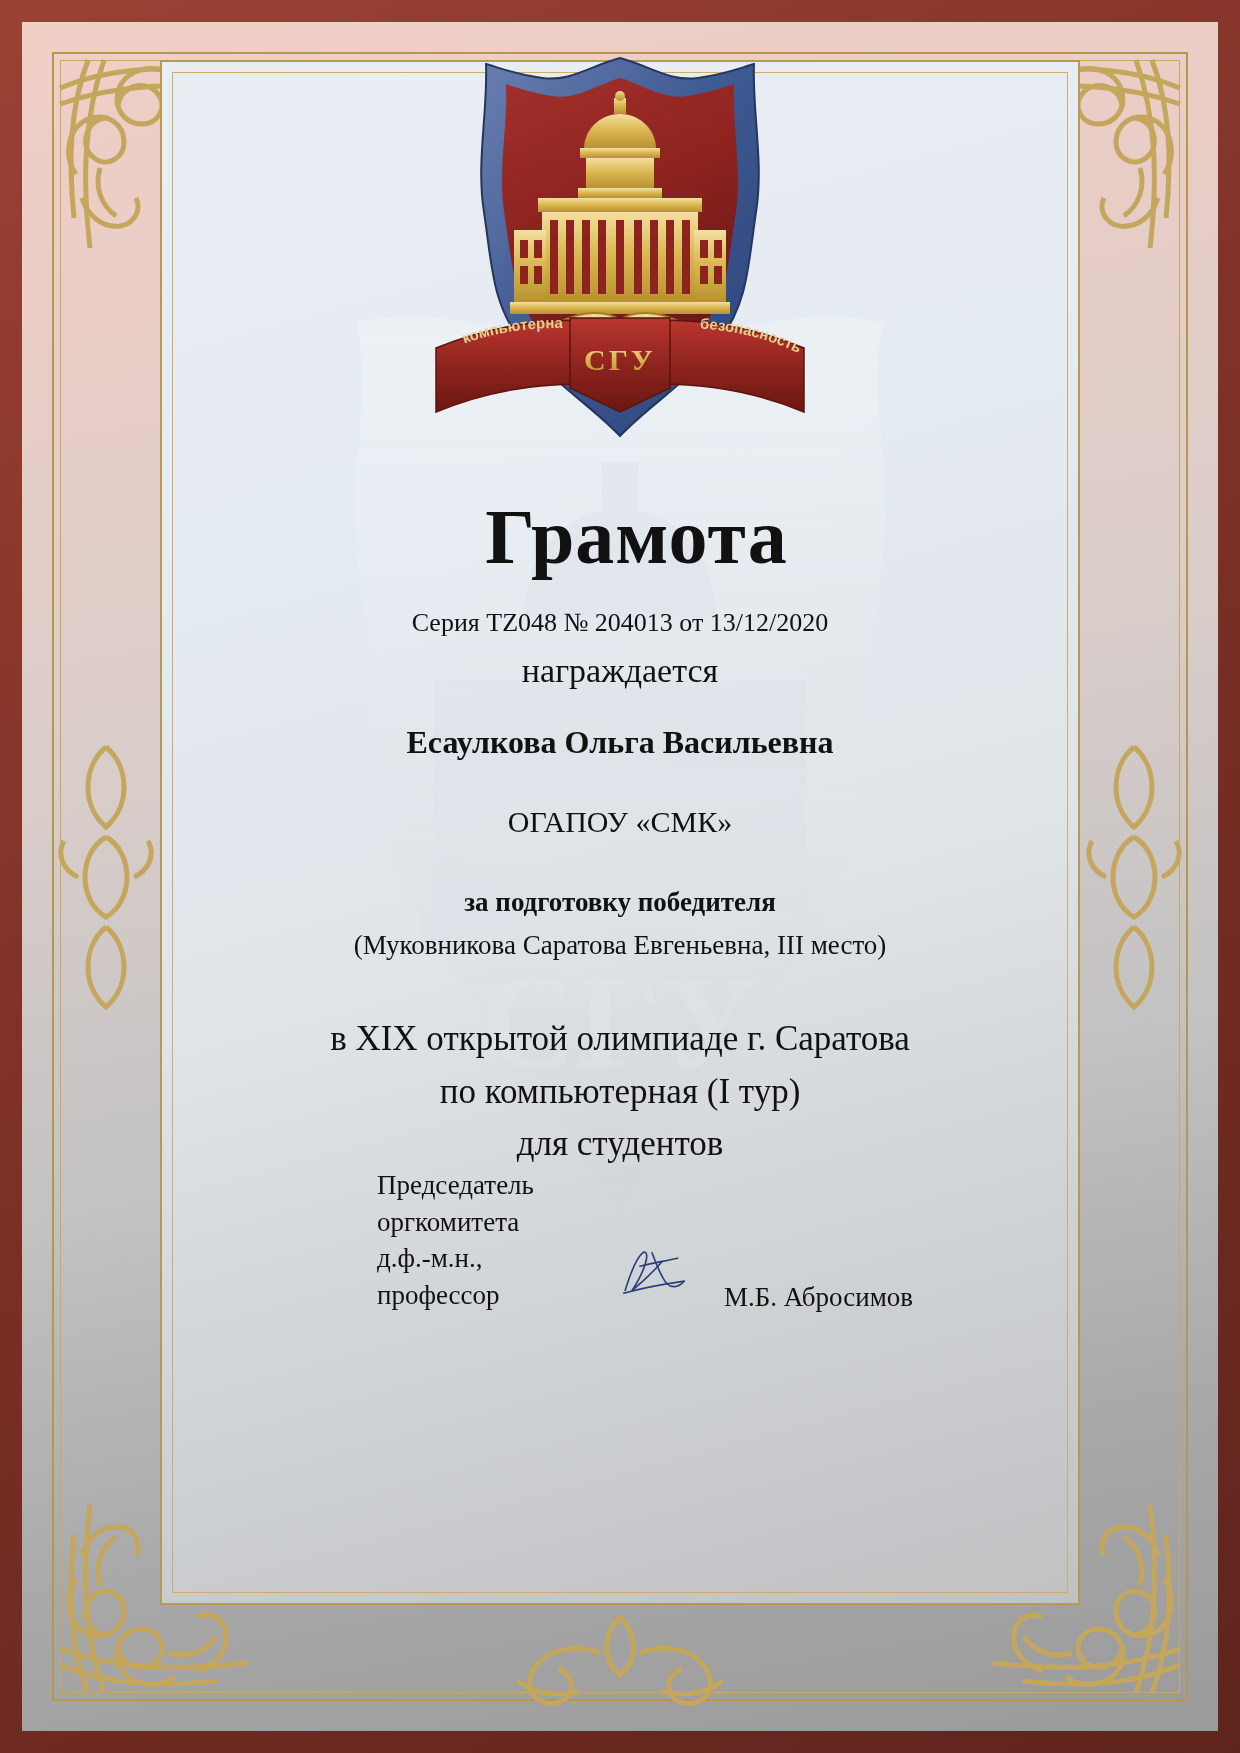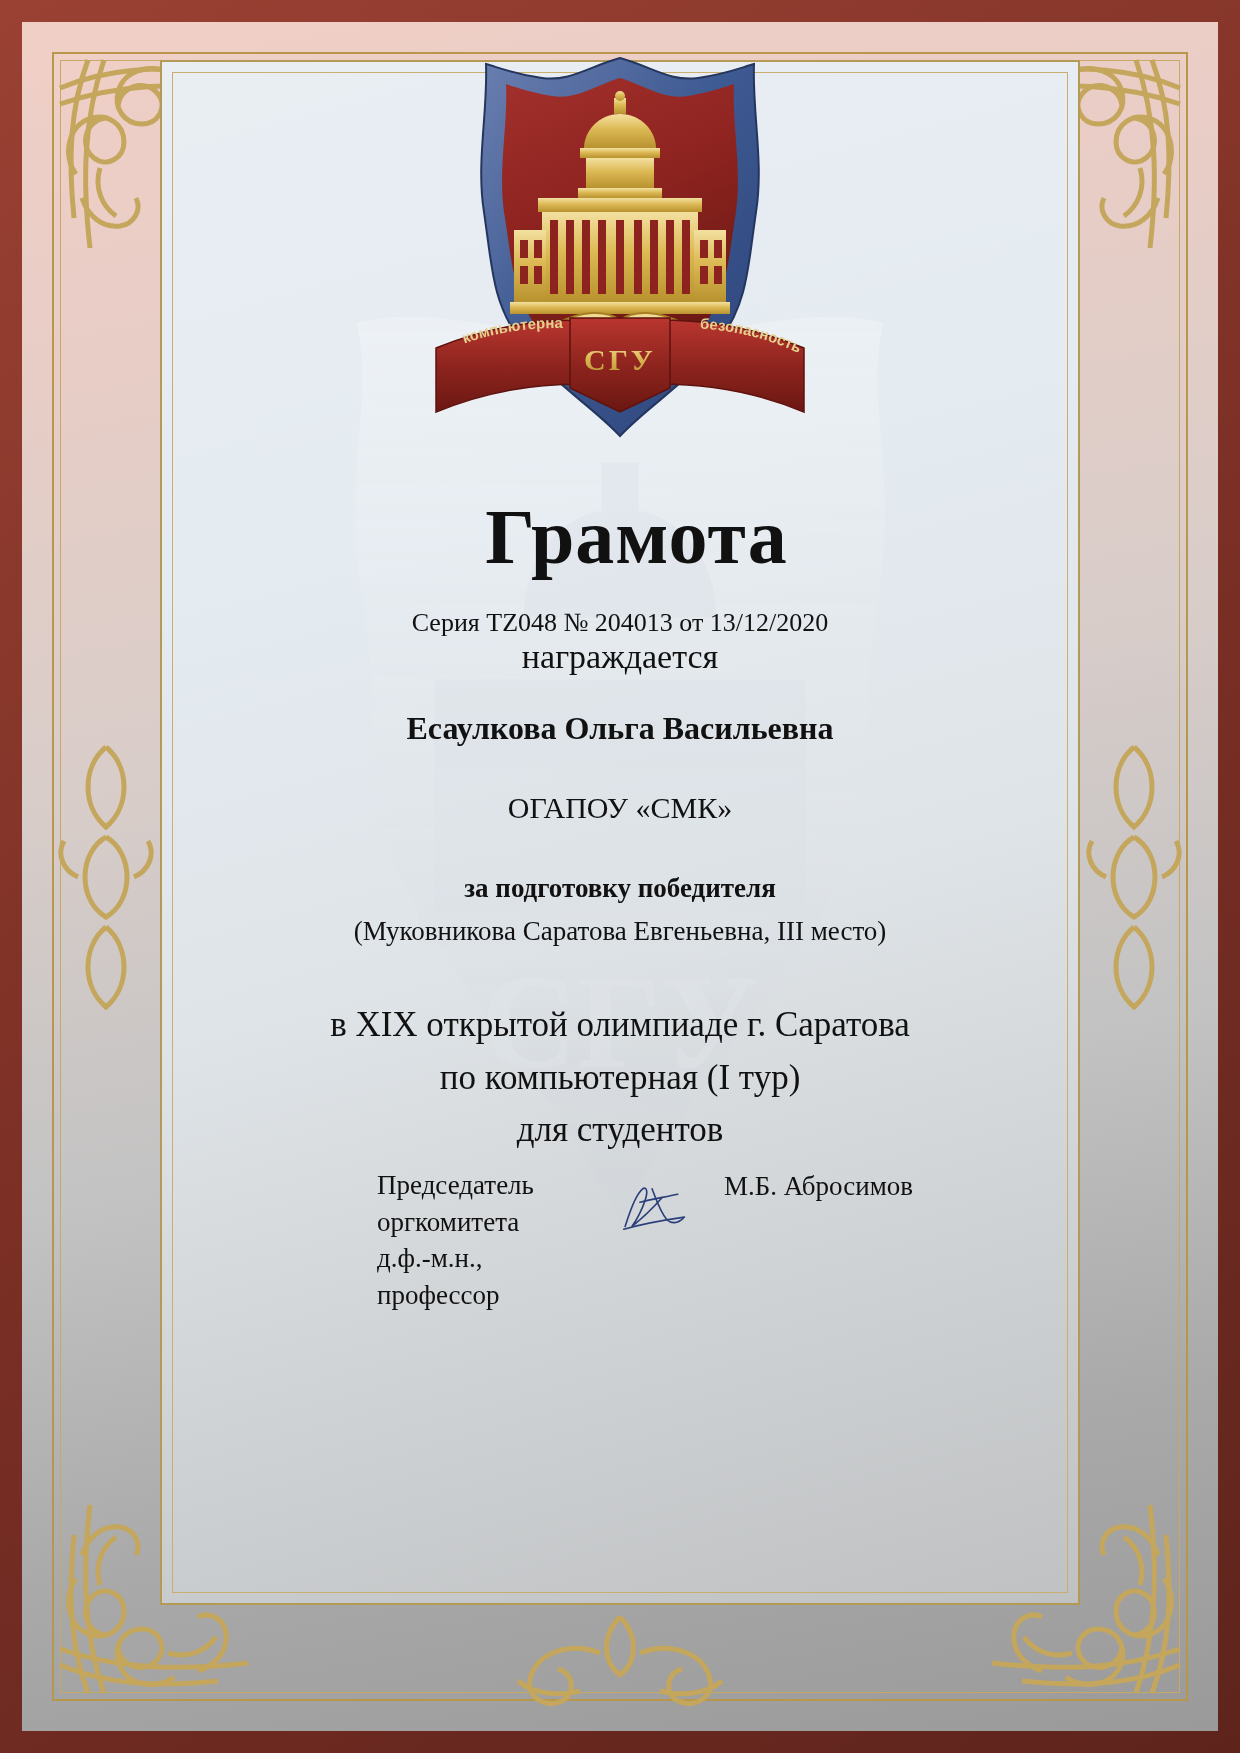--- a/index.html
+++ b/index.html
@@ -126,20 +126,21 @@
   .title {
     font-size: 78px;
     font-weight: 700;
     letter-spacing: 1px;
     margin: 0 0 26px 0;
     font-family: "Liberation Serif", serif;
     padding-left: 33px;
   }
   .serial {
     font-size: 26px;
+    margin-bottom: 14px;
   }
   .awarded {
     font-size: 34px;
     margin-bottom: 34px;
   }
   .person {
     font-size: 32px;
     font-weight: 700;
     margin-bottom: 44px;
   }
@@ -161,21 +162,21 @@
     line-height: 1.5;
   }
 
   
   .signature-row {
     position: absolute;
     left: 215px;
     right: 165px;
     bottom: 290px;
     display: flex;
-    align-items: flex-start;
+    align-items: flex-end;
     justify-content: space-between;
     z-index: 4;
     gap: 30px;
   }
   .sig-left {
     text-align: left;
     font-size: 27px;
     line-height: 1.35;
     color: #111;
   }

